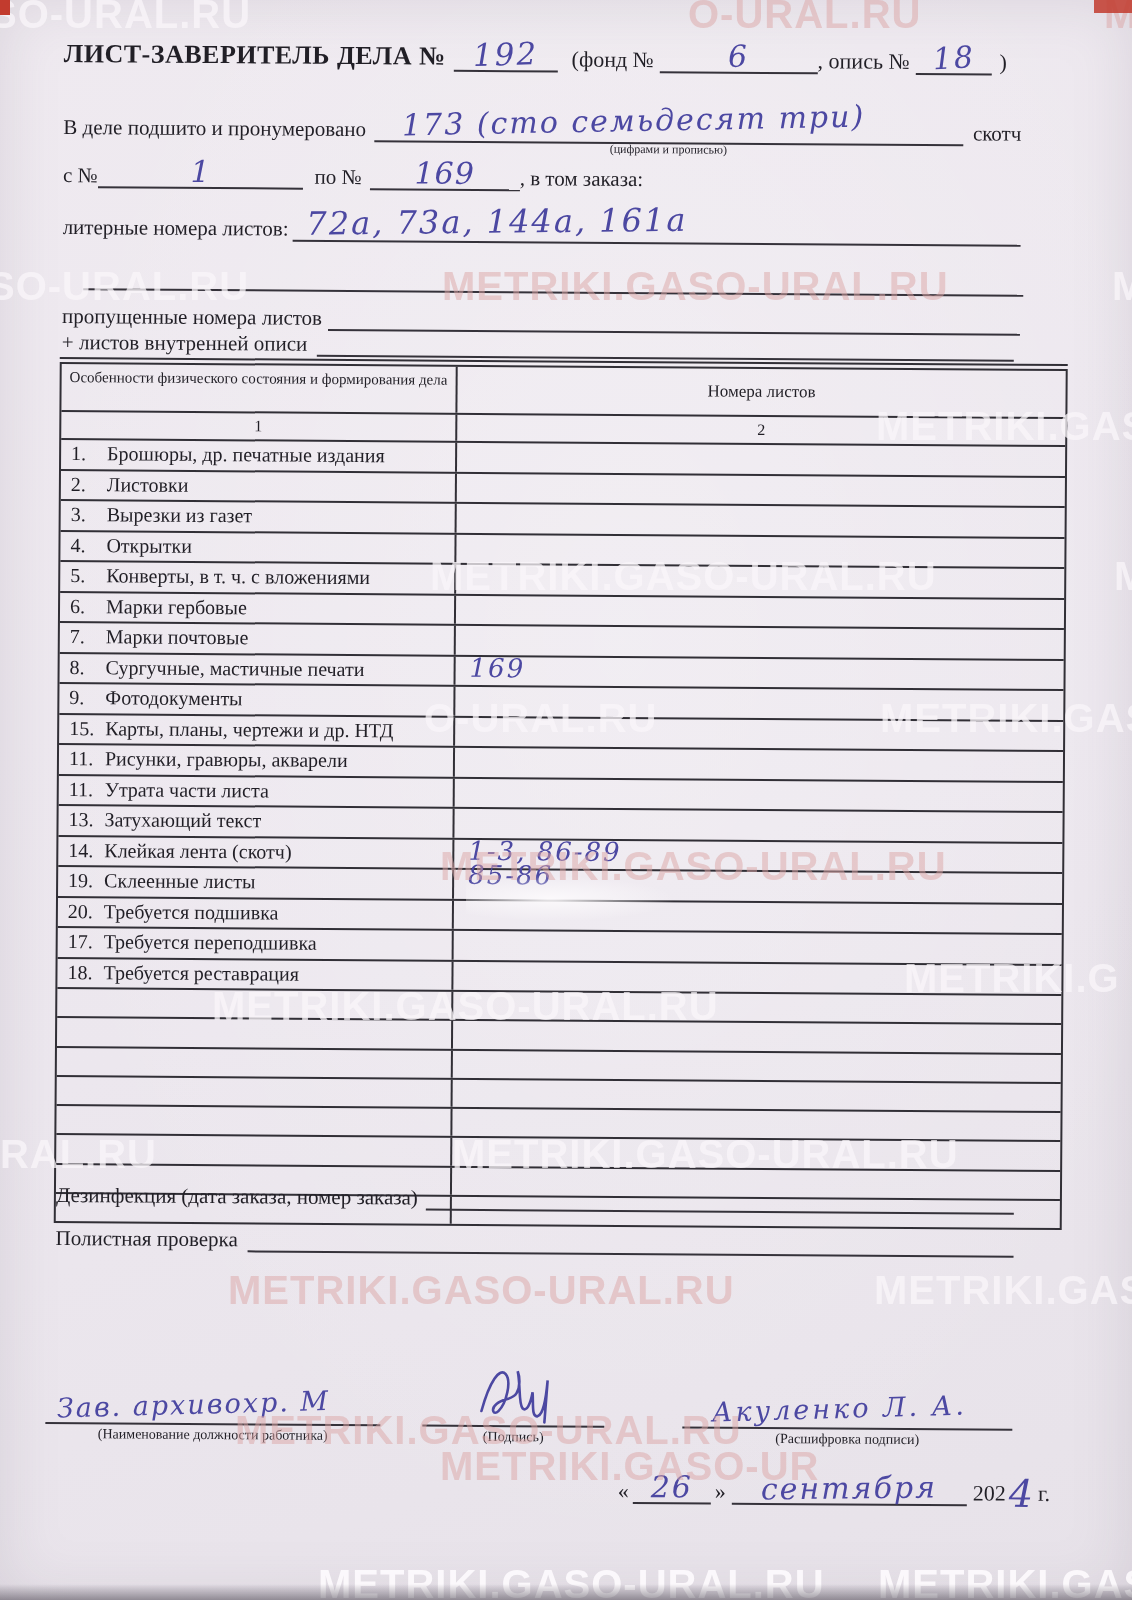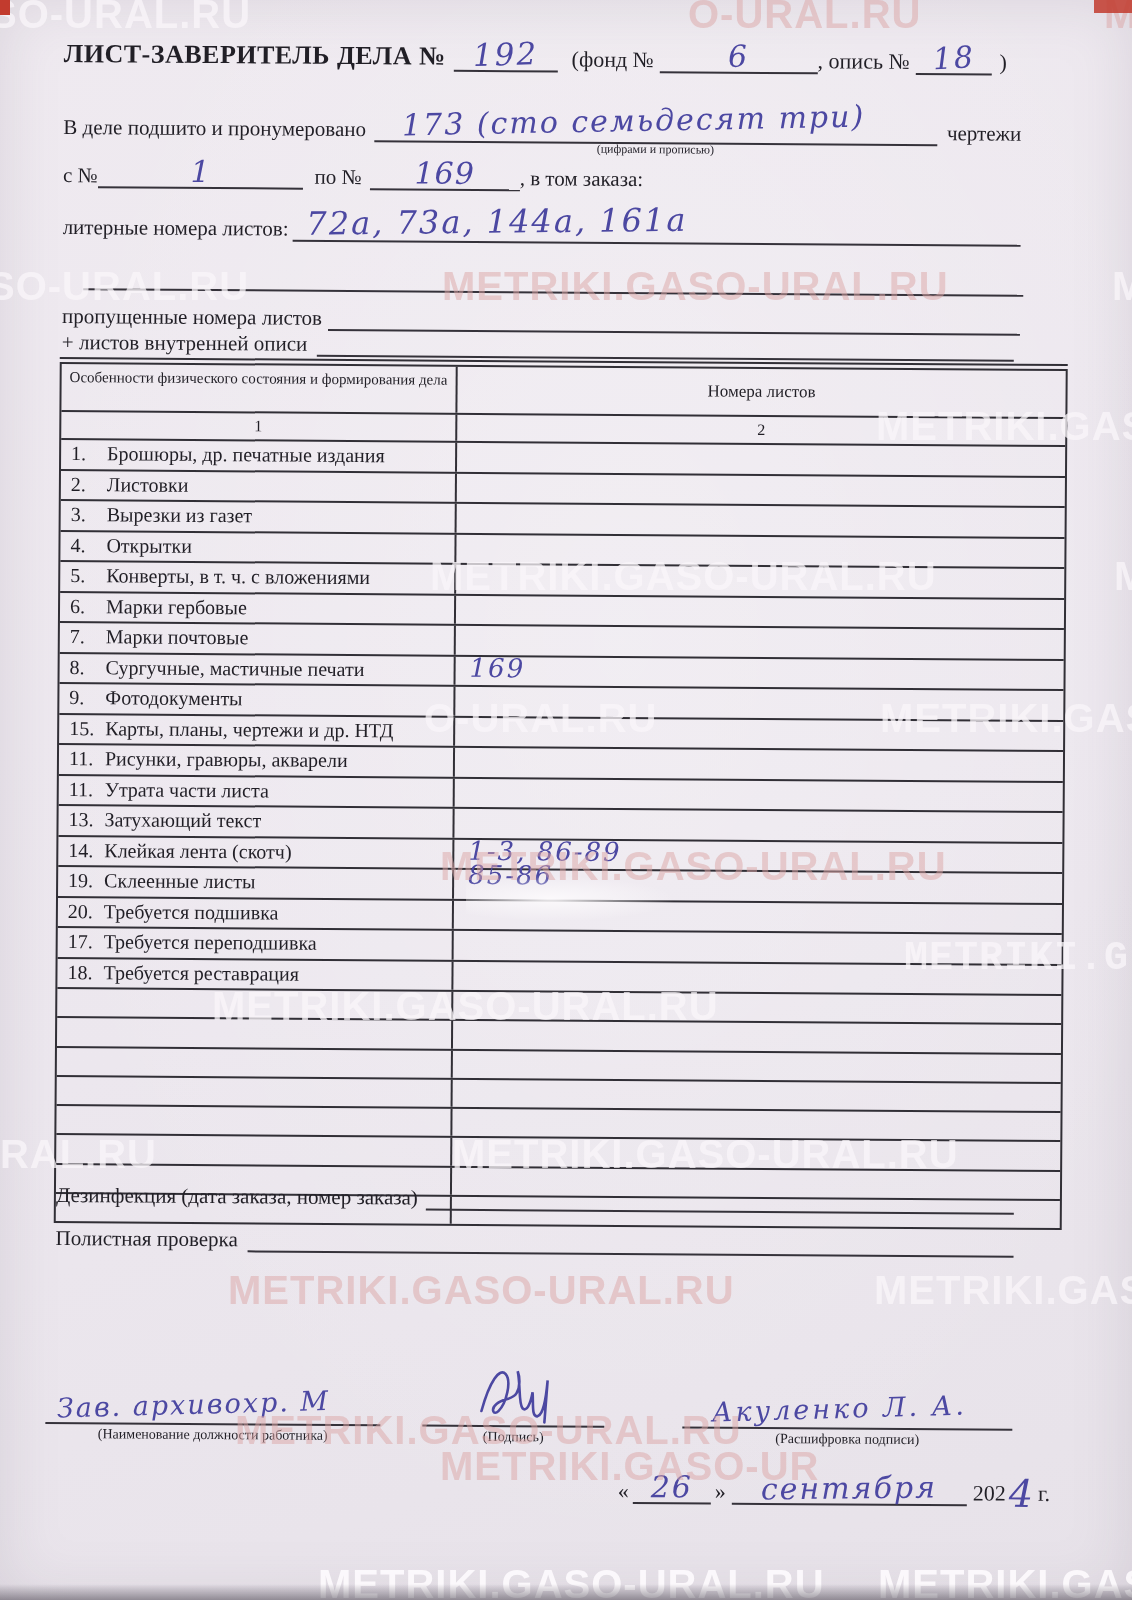--- a/index.html
+++ b/index.html
@@ -104,21 +104,21 @@
       </span>
       <span class="paren" style="margin-left:8px;">)</span>
     </div>
 
     <div class="row" style="top:108px; left:64px; width:958px;">
       <span class="lbl">В деле подшито и пронумеровано</span>
       <span class="slot fill" style="margin-left:8px; justify-content:flex-start; padding-left:28px;">
         <span class="hw" style="font-size:30px; letter-spacing:2px; transform:rotate(-1.5deg); transform-origin:left bottom;">173 (сто семьдесят три)</span>
         <span class="cap">(цифрами и прописью)</span>
       </span>
-      <span class="lbl" style="margin-left:10px;">чертежи</span>
+      <span class="lbl" style="margin-left:10px;">скотч</span>
     </div>
 
     <div class="row" style="top:156px; left:64px; width:958px;">
       <span class="lbl">с №</span>
       <span class="slot" style="width:205px;">
         <span class="hw" style="font-size:30px;">1</span>
       </span>
       <span class="lbl" style="margin-left:12px;">по №</span>
       <span class="slot" style="width:150px; margin-left:8px;">
         <span class="hw" style="font-size:30px; letter-spacing:1px;">169</span>
@@ -338,21 +338,21 @@
       <span class="wm light" style="left: -12px; top: 256px;">SO-URAL.RU</span>
       <span class="wm pink" style="left: 442px; top: 256px;">METRIKI.GASO-URAL.RU</span>
       <span class="wm light" style="left: 1112px; top: 256px;">M</span>
       <span class="wm light" style="left: 876px; top: 396px;">METRIKI.GASO</span>
       <span class="wm light" style="left: 430px; top: 546px;">METRIKI.GASO-URAL.RU</span>
       <span class="wm light" style="left: 1114px; top: 546px;">M</span>
       <span class="wm light" style="left: 424px; top: 688px;">O-URAL.RU</span>
       <span class="wm light" style="left: 880px; top: 688px;">METRIKI.GASO</span>
       <span class="wm pink" style="left: 440px; top: 836px;">METRIKI.GASO-URAL.RU</span>
       <span class="wm light" style="left: 212px; top: 976px;">METRIKI.GASO-URAL.RU</span>
-      <span class="wm light" style="left: 904px; top: 928px; font-family: Liberation Mono, monospace;">METRIKI.G</span>
+      <span class="wm light" style="left: 904px; top: 948px;">METRIKI.G</span>
       <span class="wm light" style="left: -30px; top: 1124px;">URAL.RU</span>
       <span class="wm light" style="left: 452px; top: 1124px;">METRIKI.GASO-URAL.RU</span>
       <span class="wm pink" style="left: 228px; top: 1260px;">METRIKI.GASO-URAL.RU</span>
       <span class="wm light" style="left: 874px; top: 1260px;">METRIKI.GASO</span>
       <span class="wm pink" style="left: 235px; top: 1400px;">METRIKI.GASO-URAL.RU</span>
       <span class="wm pink" style="left: 440px; top: 1436px;">METRIKI.GASO-UR</span>
       <span class="wm white" style="left: 318px; top: 1554px;">METRIKI.GASO-URAL.RU</span>
       <span class="wm white" style="left: 878px; top: 1554px;">METRIKI.GAS</span>
     </div>
 

